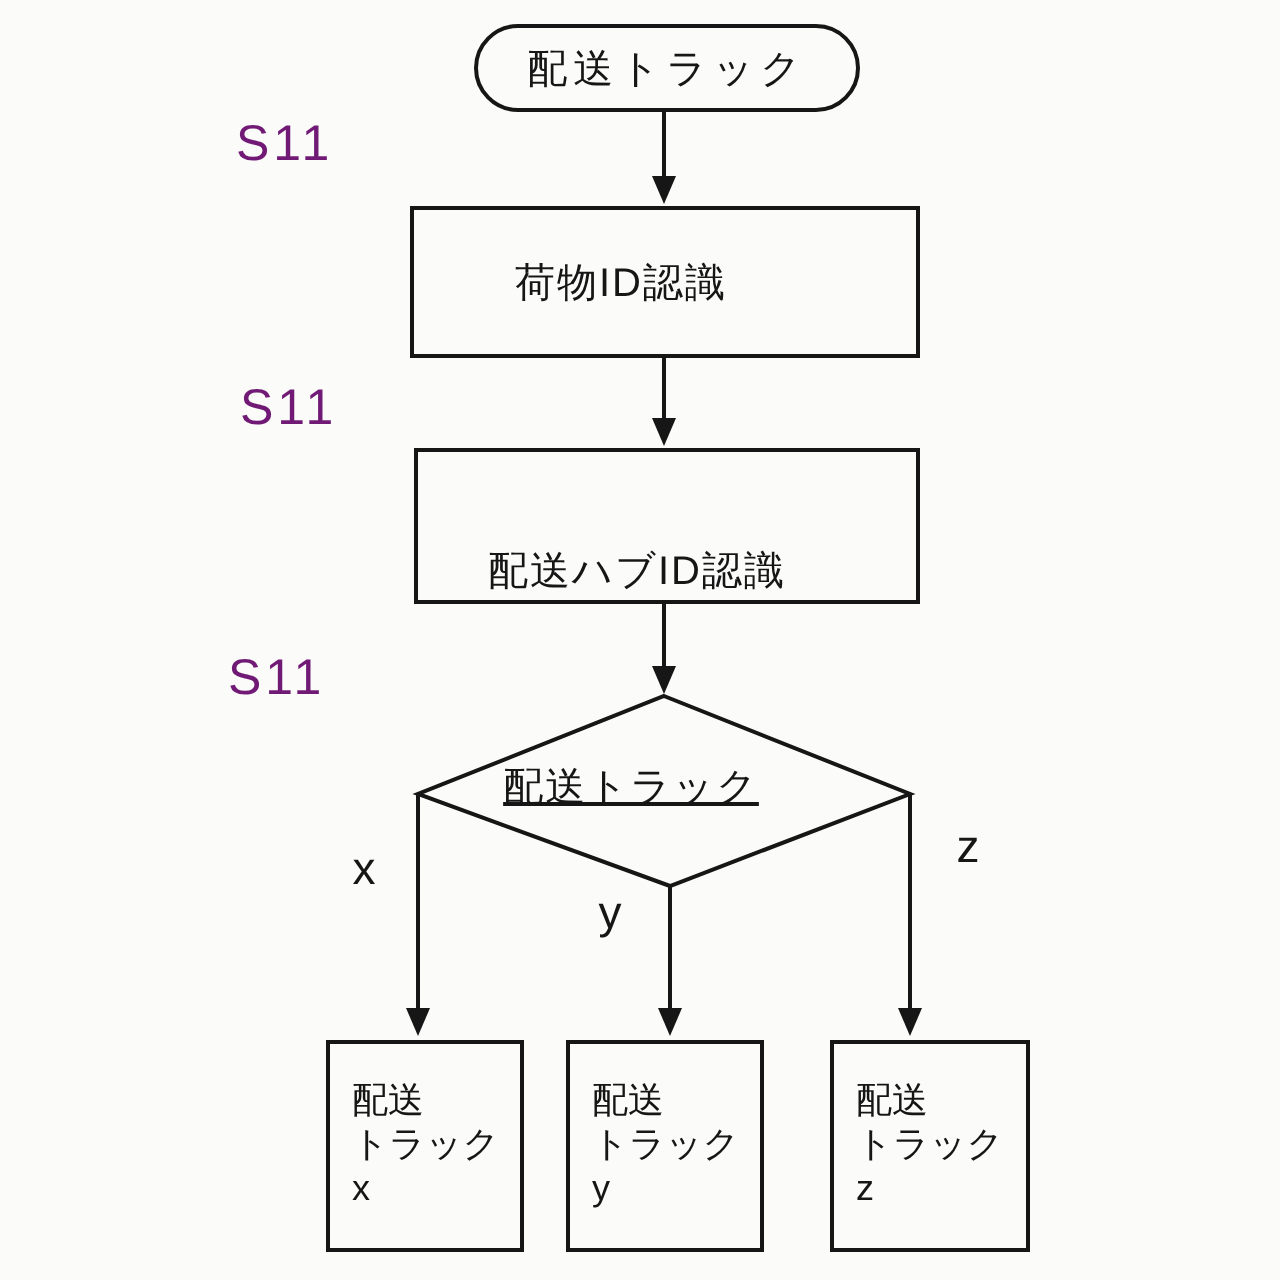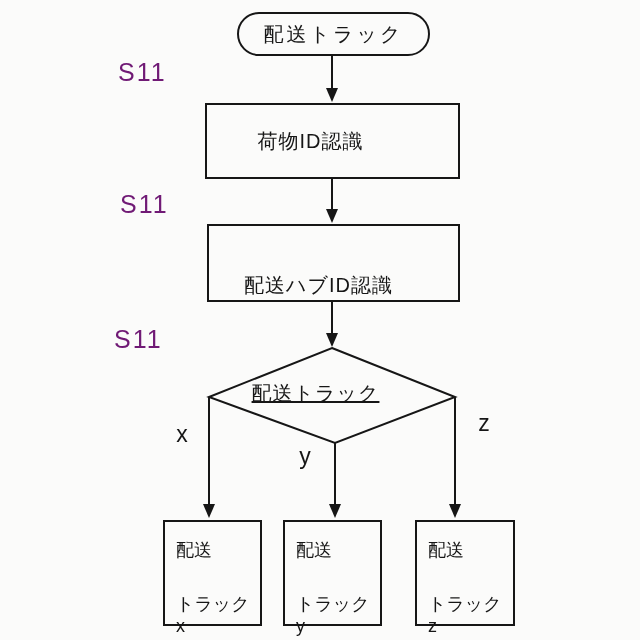--- a/index.html
+++ b/index.html
@@ -78,21 +78,21 @@
   .outbox {
     position: absolute;
     top: 520px;
     height: 106px;
     border: 2px solid #161616;
     padding: 17px 6px 0 11px;
     font-size: 18px;
     line-height: 22px;
     display: flex;
     flex-direction: column;
-    row-gap: 32px;
+    row-gap: 0;
   }
   .outbox-1 { left: 163px; width: 99px; }
   .outbox-2 { left: 283px; width: 99px; }
   .outbox-3 { left: 415px; width: 100px; }
 </style>
 </head>
 <body>
 
 <div class="canvas">
 

